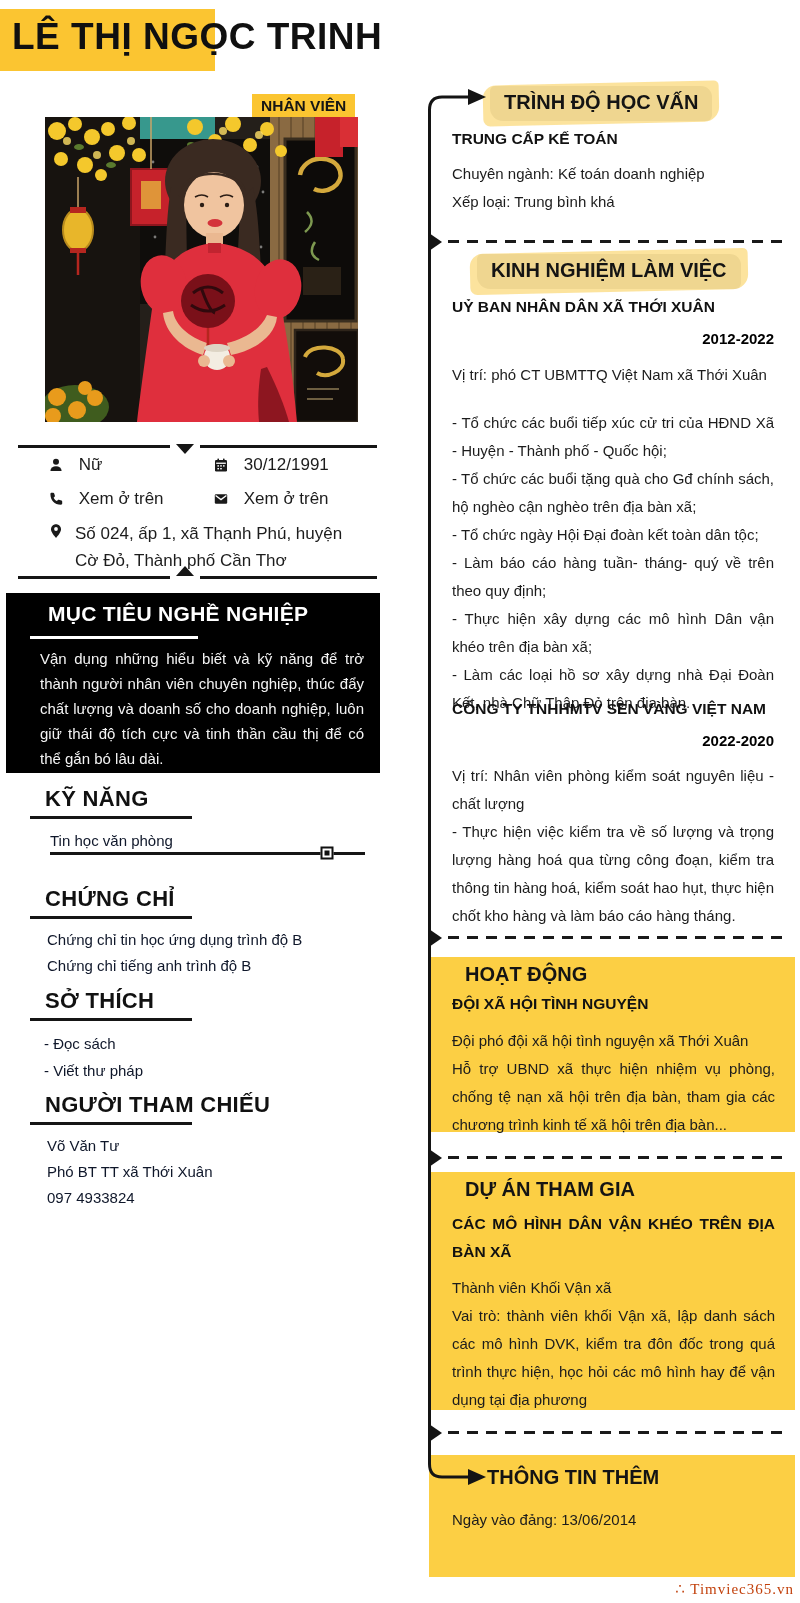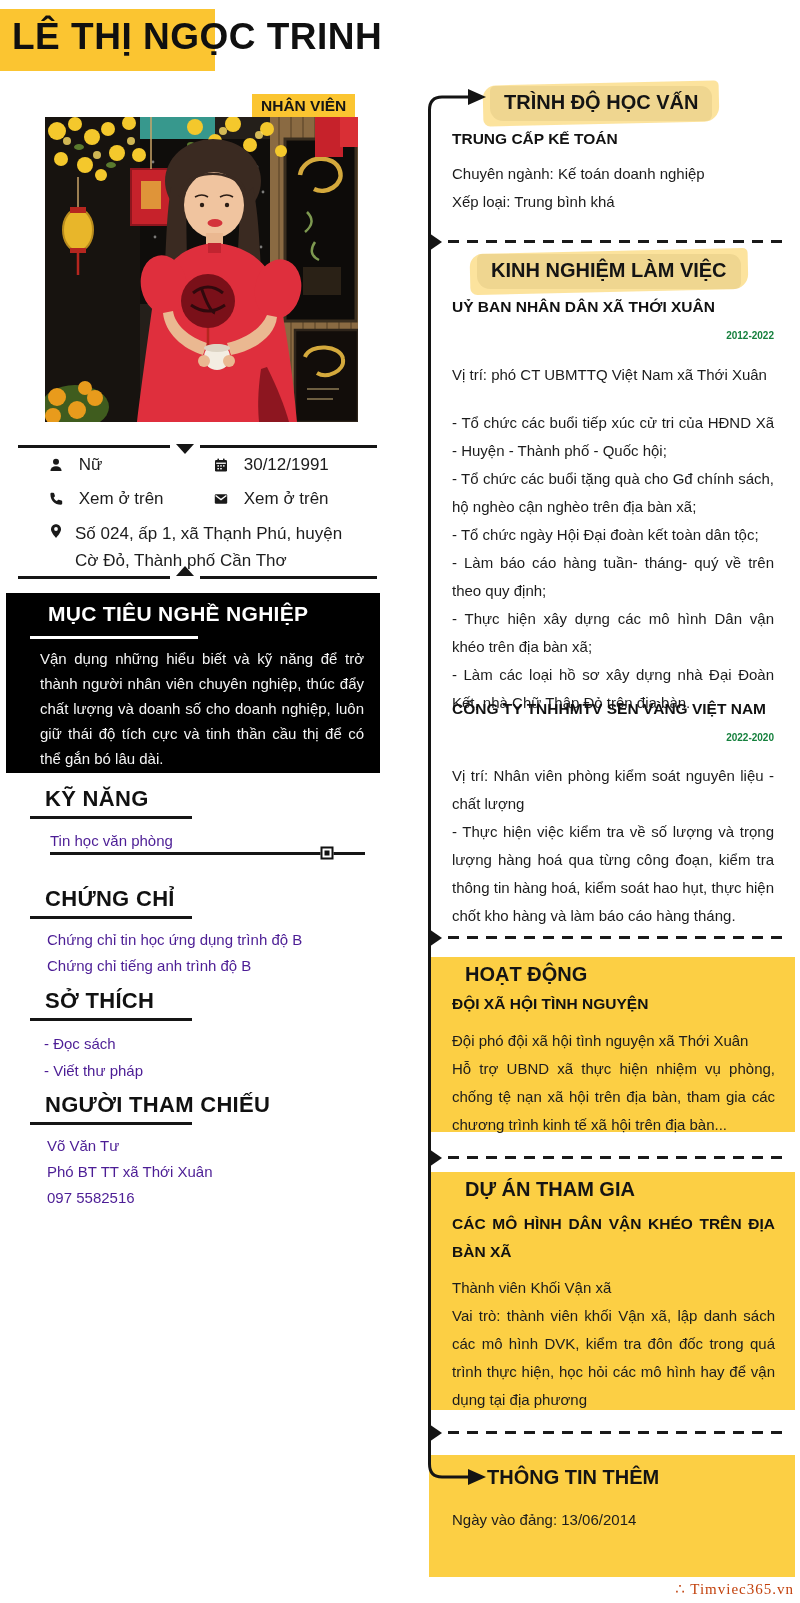--- a/index.html
+++ b/index.html
@@ -22,39 +22,39 @@
   .info-row { font-size:17px; color:#1c1c1c; }
   .icon16 { width:16px; height:16px; display:inline-block; vertical-align:-3px; }
 
   .black-box { left:6px; top:593px; width:374px; height:180px; background:#000; color:#fff; }
   .black-box h2 { position:absolute; left:42px; top:9px; font-size:21px; font-weight:bold; letter-spacing:.3px; }
   .bb-underline { position:absolute; left:24px; top:43px; width:168px; height:2.5px; background:#fff; }
   .bb-body { position:absolute; left:34px; right:16px; top:53px; font-size:15px; line-height:25px; text-align:justify; color:#f4f4f4; }
 
   .lhead { font-size:22px; font-weight:bold; color:#111; letter-spacing:.3px; }
   .lhead-rule { height:3px; background:#151515; }
-  .ltext { font-size:15px; color:#4c1d95; line-height:26px; }
+  .ltext { font-size:15px; color:#0f172a; line-height:26px; }
 
   .skill-line { height:2.5px; background:#151515; }
   .skill-marker { position:absolute; top:50%; width:13px; height:13px; background:#fff; border:2.5px solid #111; transform:translate(-50%,-50%);
                   background-image:linear-gradient(#111,#111); background-size:5px 5px; background-position:center; background-repeat:no-repeat; }
 
   
   .vline { left:428px; top:114px; width:3px; height:1343px; background:#141414; z-index:5; }
   .dash  { height:3px; background:repeating-linear-gradient(90deg,#1a1a1a 0 11px,transparent 11px 19px); }
   .tri-right { width:0; height:0; border-top:9px solid transparent; border-bottom:9px solid transparent; border-left:13px solid #141414; z-index:6; }
 
   .brush { background:#e5e5e5; padding:5px 14px 7px; font-size:20px; font-weight:bold; color:#141414; white-space:nowrap;
            border-radius:5px 11px 6px 13px; z-index:2; }
   .brush::before { content:""; position:absolute; inset:-3px -7px; background:#F9C83C; opacity:.5;
                    border-radius:13px 5px 15px 7px; transform:rotate(-1.3deg); z-index:-1; }
   .ytitle { font-size:20px; font-weight:bold; color:#141414; white-space:nowrap; }
 
   .subhead { font-size:15.5px; font-weight:bold; color:#111; }
-  .period  { font-size:10px; font-weight:bold; color:#15803d; text-align:right; }
+  .period  { font-size:15px; font-weight:bold; color:#000000; text-align:right; }
   .rbody   { font-size:15px; line-height:28px; color:#1c1c1c; text-align:justify; }
   .rbody .pos { margin-bottom:20px; }
 
   .yblock { left:429px; width:366px; background:#FCCF44; z-index:1; }
 
   .watermark { right:6px; top:1580px; font-family:Liberation Serif, serif;
                font-size:15px; color:#c2410c; letter-spacing:1px; text-decoration:none; }
 </style>
 </head>
 <body>
@@ -257,21 +257,21 @@
 
   <div class="abs lhead" style="left:45px; top:988px;">SỞ THÍCH</div>
   <div class="abs lhead-rule" style="left:30px; top:1018px; width:162px;"></div>
   <div class="abs ltext" style="left:44px; top:1031px;">- Đọc sách</div>
   <div class="abs ltext" style="left:44px; top:1058px;">- Viết thư pháp</div>
 
   <div class="abs lhead" style="left:45px; top:1092px;">NGƯỜI THAM CHIẾU</div>
   <div class="abs lhead-rule" style="left:30px; top:1122px; width:162px;"></div>
   <div class="abs ltext" style="left:47px; top:1133px;">Võ Văn Tư</div>
   <div class="abs ltext" style="left:47px; top:1159px;">Phó BT TT xã Thới Xuân</div>
-  <div class="abs ltext" style="left:47px; top:1185px;">097 5582516</div>
+  <div class="abs ltext" style="left:47px; top:1185px;">097 4933824</div>
 
   <div class="abs yblock" style="top:957px; height:175px;"></div>
   <div class="abs yblock" style="top:1172px; height:238px;"></div>
   <div class="abs yblock" style="top:1455px; height:122px;"></div>
 
   <div class="abs vline"></div>
   <svg class="abs" style="left:428px; top:88px; z-index:6;" width="62" height="36">
     <path d="M1.5,36 L1.5,22 Q1.5,9 14,9 L40,9" stroke="#141414" stroke-width="3" fill="none"></path>
     <polygon points="40,1 58,9 40,17" fill="#141414"></polygon>
   </svg>

